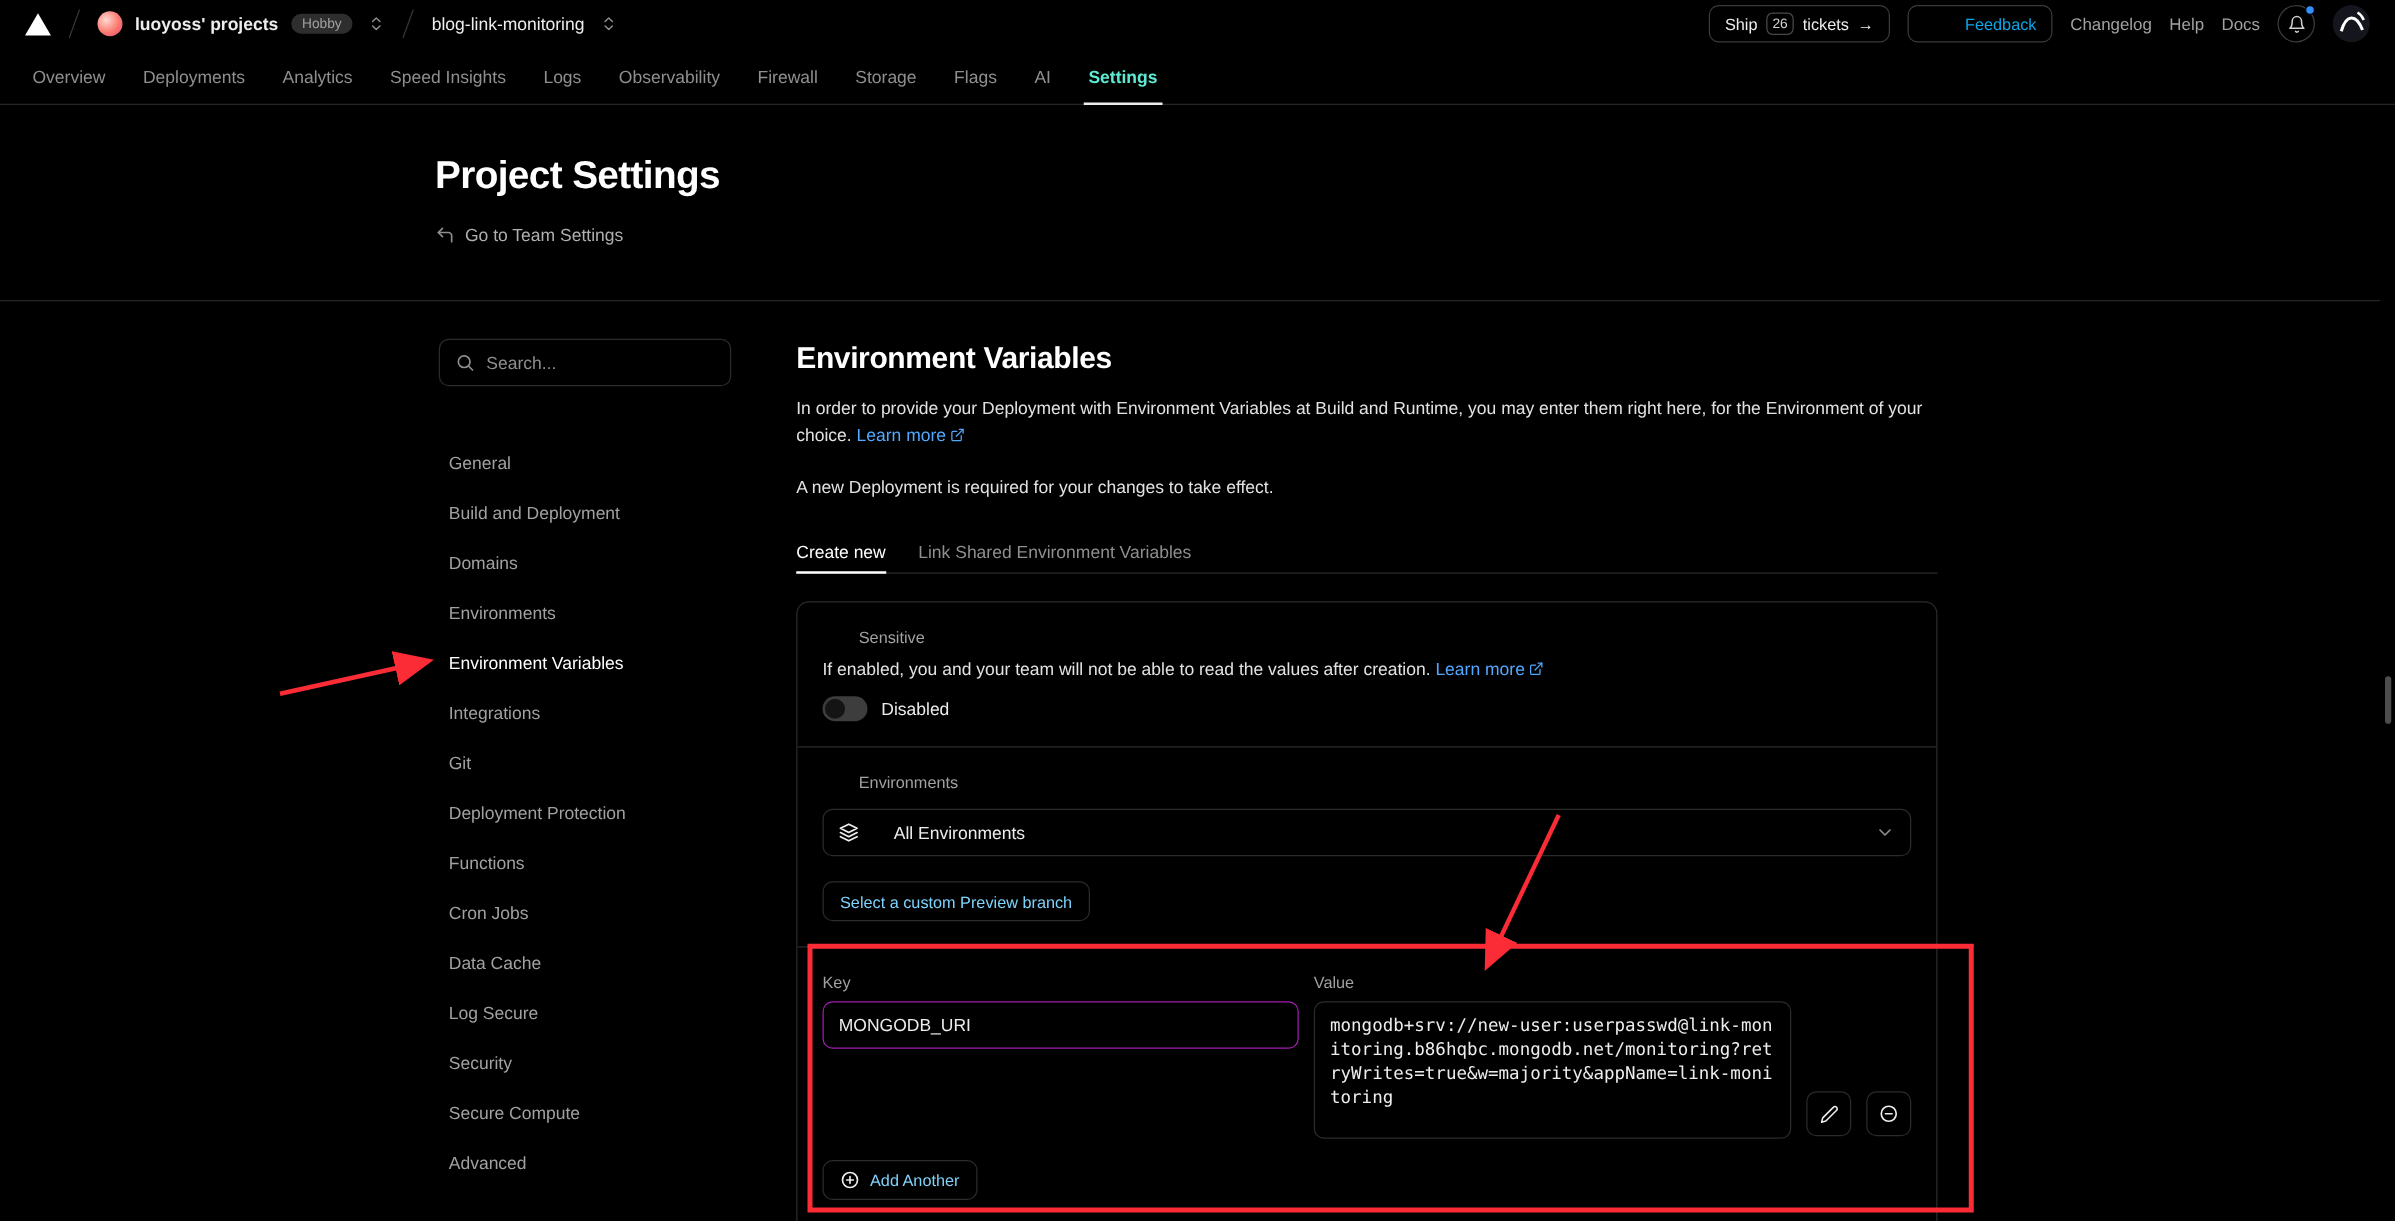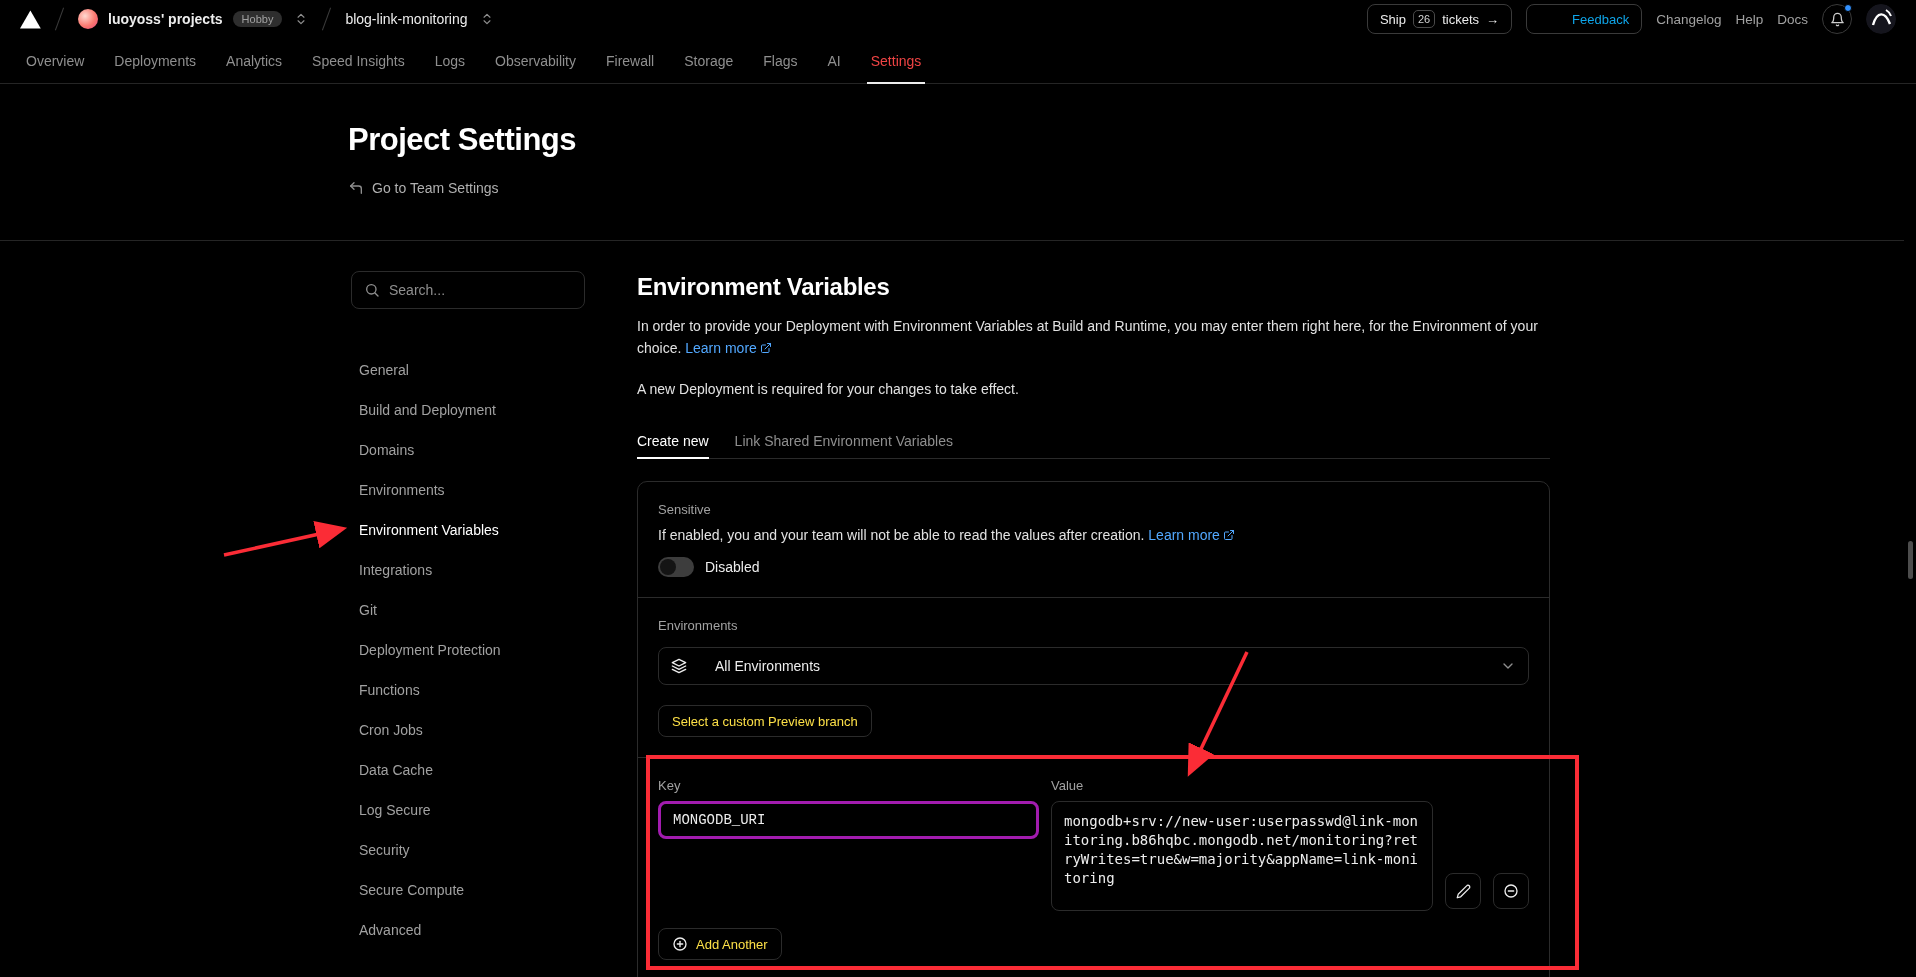--- a/index.html
+++ b/index.html
@@ -21,21 +21,21 @@
   .mini-badge { display:inline-flex; align-items:center; justify-content:center; height:18px; min-width:20px; padding:0 4px; border:1px solid #4a4a4a; border-radius:5px; font-size:11px; color:#d4d4d4; }
   .btn-feedback { color:#0ea5e9;padding-left:45px; }
   .top-link { font-size:13.5px; color:#a1a1a1; cursor:pointer; }
   .icon-circle { position:relative; width:30px; height:30px; border:1px solid #3a3a3a; border-radius:50%; display:flex; align-items:center; justify-content:center; cursor:pointer; background:#000; }
   .notif-dot { position:absolute; top:-1px; right:-1px; width:8px; height:8px; border-radius:50%; background:#3291ff; border:1px solid #000; }
   .avatar-btn { width:30px; height:30px; border-radius:50%; overflow:hidden; cursor:pointer; }
 
   
   .nav { position:absolute; top:38px; left:0; right:0; height:46px; display:flex; align-items:stretch; padding:0 24px; border-bottom:1px solid #252525; }
   .nav-tab { position:relative; display:flex; align-items:center; margin-right:26px; padding:0 2px; font-size:14px; color:#8f8f8f; cursor:pointer; white-space:nowrap; }
-  .nav-tab.active { color:#ef4444; font-weight:400; }
+  .nav-tab.active { color:#5eead4; font-weight:700; }
   .nav-tab.active::after { content:""; position:absolute; left:-2px; right:-2px; bottom:-1px; height:2px; background:#ededed; }
 
   
   .page-header { position:absolute; top:84px; left:0; right:12px; height:157px; border-bottom:1px solid #252525; }
   .page-title { position:absolute; left:348px; top:38px; font-size:31px; font-weight:600; letter-spacing:-0.5px; color:#fff; }
   .team-link { position:absolute; left:348px; top:96px; display:flex; align-items:center; gap:8px; font-size:14px; color:#b0b0b0; cursor:pointer; }
 
   
   .sidebar { position:absolute; left:351px; top:271px; width:234px; }
   .search-box { display:flex; align-items:center; gap:9px; height:38px; border:1px solid #2b2b2b; border-radius:8px; background:#000; padding:0 12px; }
@@ -52,36 +52,36 @@
   .link-blue { color:#52a8ff; cursor:pointer; display:inline-flex; align-items:center; gap:3px; }
   .redeploy { margin-top:22px; font-size:14px; color:#e2e2e2; }
   .env-tabs { margin-top:26px; display:flex; gap:26px; height:36px; border-bottom:1px solid #2a2a2a; }
   .env-tab { position:relative; display:flex; align-items:center; font-size:14px; color:#8f8f8f; cursor:pointer; }
   .env-tab.active { color:#fff; font-weight:500; }
   .env-tab.active::after { content:""; position:absolute; left:0; right:0; bottom:-1px; height:2px; background:#fff; }
 
   
   .card { margin-top:22px; border:1px solid #2b2b2b; border-radius:10px; height:540px; overflow:hidden; background:#000; }
   .card-section { padding:20px; }
-  .label-sm { font-size:13px; color:#a1a1a1; }
+  .label-sm { font-size:13px; color:#a1a1a1;margin-left:29px; }
   .sens-desc { margin-top:10px; font-size:14px; color:#e2e2e2; }
   .toggle-row { margin-top:14px; display:flex; align-items:center; gap:11px; }
   .toggle { position:relative; width:36px; height:20px; border-radius:999px; background:#3d3d3d; cursor:pointer; }
   .toggle-knob { position:absolute; left:2px; top:2px; width:16px; height:16px; border-radius:50%; background:#141414; }
   .toggle-label { font-size:14px; color:#ededed; }
   .divider { height:1px; background:#2b2b2b; }
   .env-select { margin-top:14px; display:flex; align-items:center; gap:28px; height:38px; border:1px solid #2b2b2b; border-radius:8px; padding:0 12px; cursor:pointer; }
   .env-select-text { flex:1; font-size:14px; color:#ededed; }
-  .btn-secondary { display:inline-flex; align-items:center; gap:8px; height:32px; padding:0 13px; border:1px solid #2b2b2b; border-radius:8px; background:#000; color:#fde047; font-size:13px; font-weight:500; cursor:pointer; }
+  .btn-secondary { display:inline-flex; align-items:center; gap:8px; height:32px; padding:0 13px; border:1px solid #2b2b2b; border-radius:8px; background:#000; color:#7dd3fc; font-size:13px; font-weight:500; cursor:pointer; }
   .preview-btn { margin-top:20px; }
   .kv-row { display:flex; gap:12px; align-items:flex-start; }
   .kv-col-key { width:384px; }
   .kv-col-value { width:385px; }
   .field-label { font-size:13px; color:#a1a1a1; margin-bottom:8px; }
-  .input-key { width:100%; height:38px; background:#000; border:3px solid #a21caf; border-radius:8px; padding:0 12px; font-family:Liberation Mono, monospace; font-size:14px; color:#ededed; outline:none; }
+  .input-key { width:100%; height:38px; background:#000; border:1px solid #a21caf; border-radius:8px; padding:0 12px; font-family:Liberation Sans, sans-serif; font-size:14px; color:#ededed; outline:none; }
   .textarea-value { display:block; width:100%; height:110px; background:#000; border:1px solid #2b2b2b; border-radius:8px; padding:10px 12px; font-family:"DejaVu Sans Mono","Liberation Mono",monospace; font-size:14px; line-height:19px; color:#ededed; resize:none; outline:none; word-break:break-all; overflow:hidden; }
   .kv-actions { display:flex; gap:12px; align-self:flex-end; margin-bottom:2px; }
   .icon-btn { width:36px; height:36px; border:1px solid #2b2b2b; border-radius:8px; background:#000; display:flex; align-items:center; justify-content:center; cursor:pointer; }
   .add-another { margin-top:17px; }
 
   
   .annotations { position:absolute; inset:0; z-index:100; pointer-events:none; }
   .scrollthumb { position:absolute; right:3px; top:541px; width:5px; height:38px; background:#4d4d4d; border-radius:3px; z-index:60; }
 </style>
 </head>

